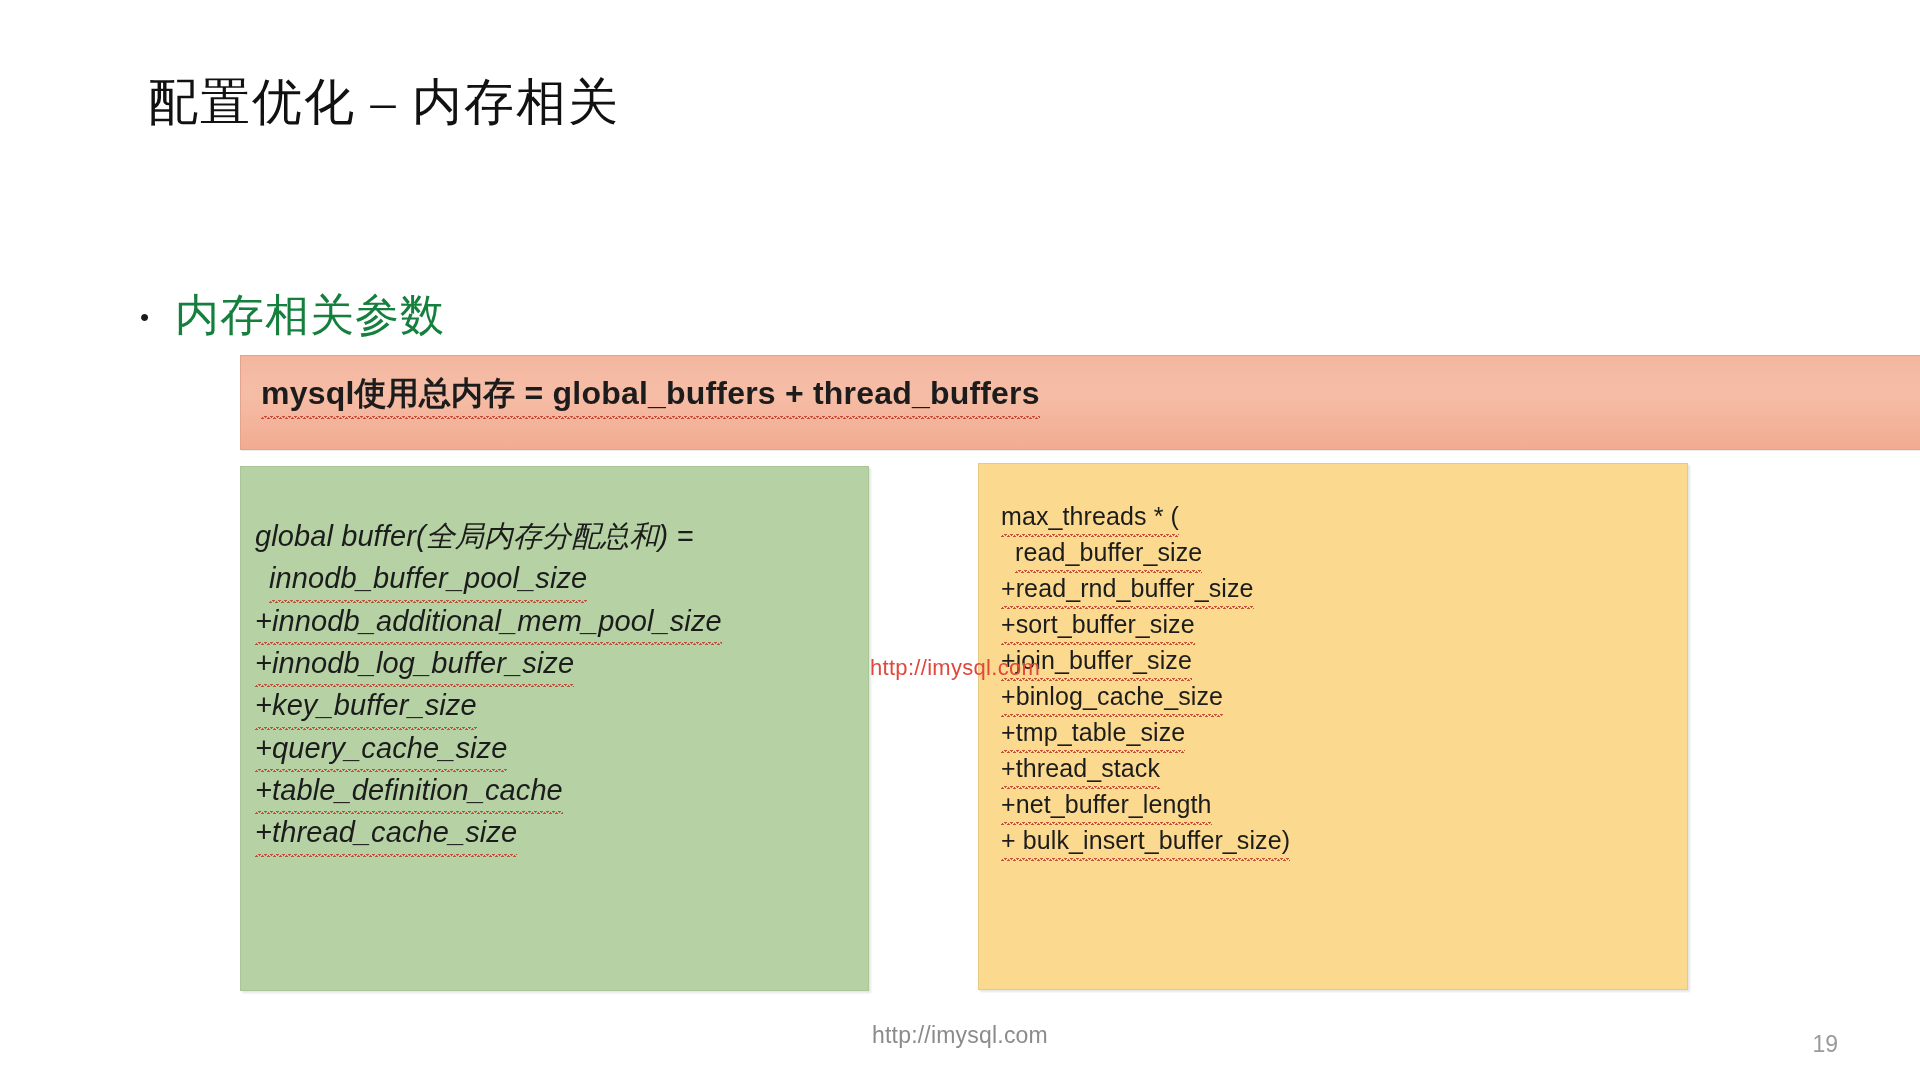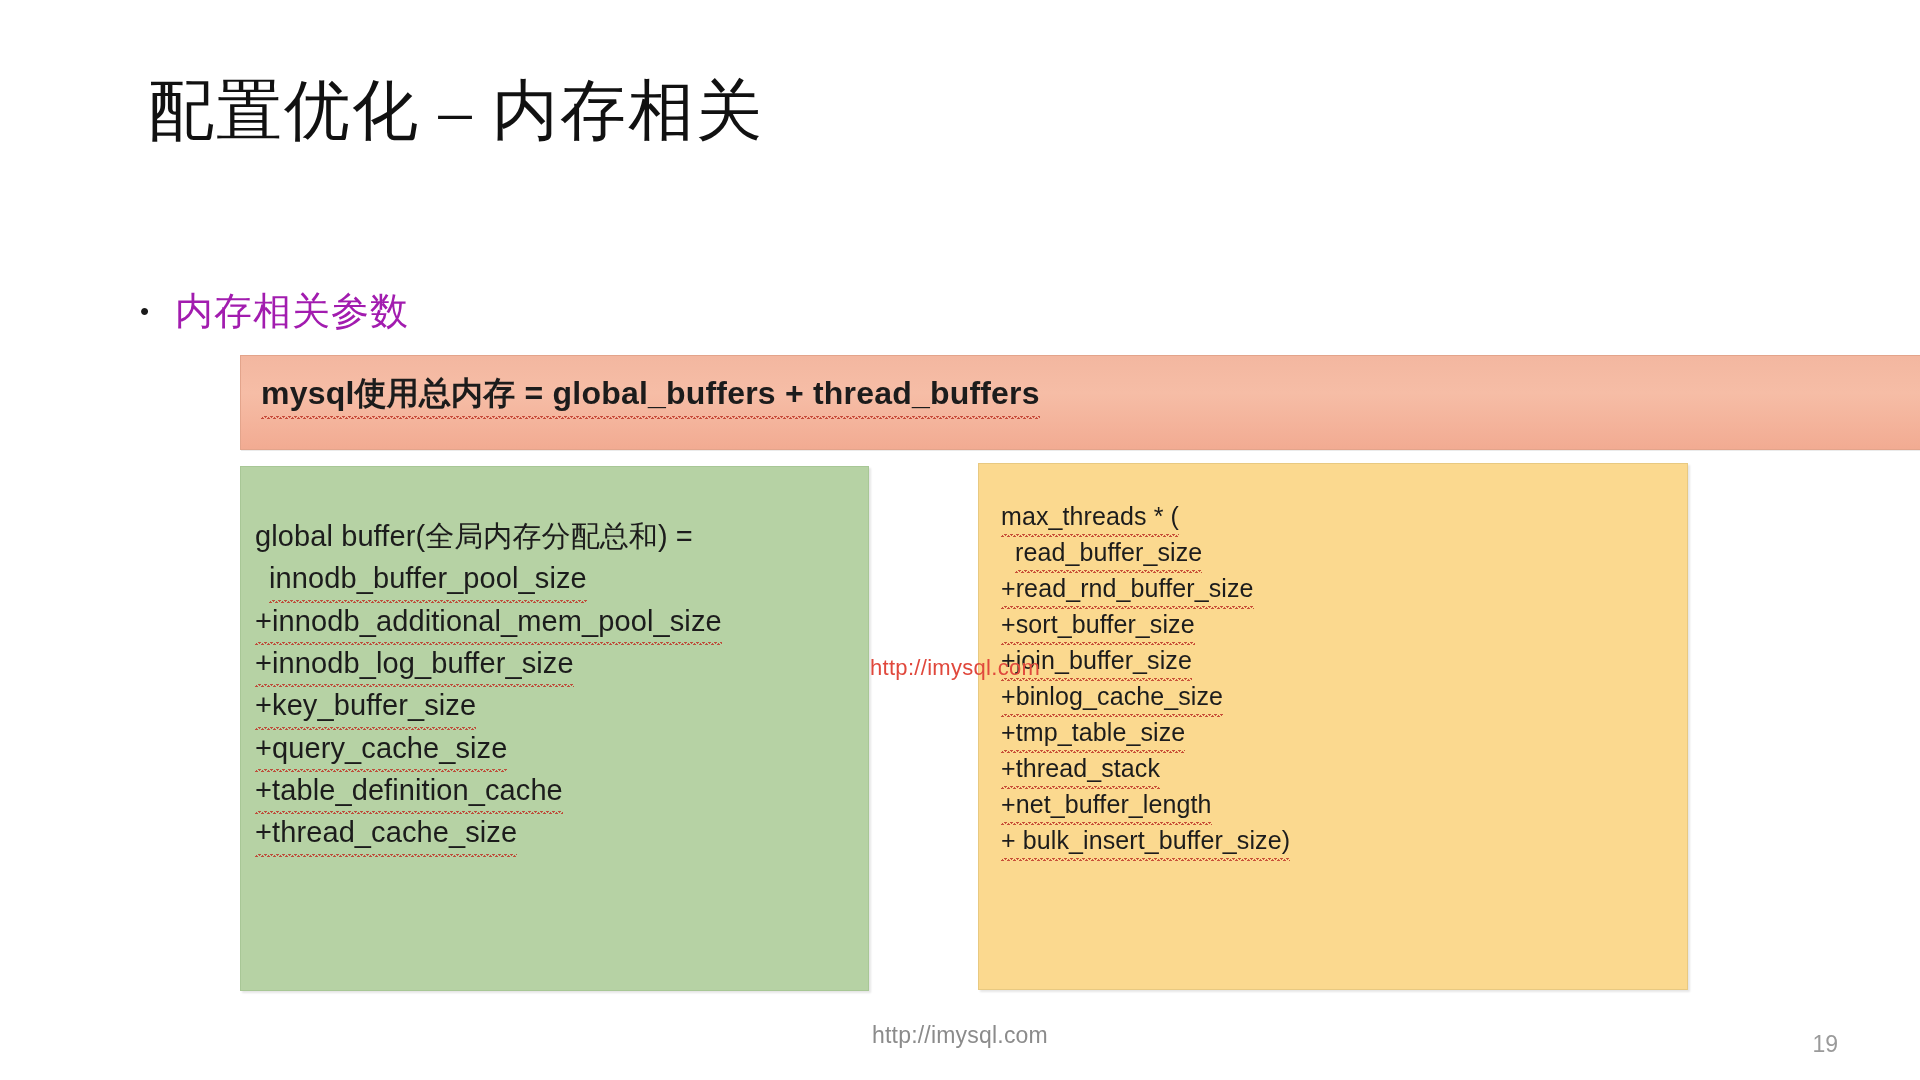--- a/index.html
+++ b/index.html
@@ -16,21 +16,21 @@
     font-family: "Liberation Sans", "DejaVu Sans", sans-serif;
     color: #000000;
   }
 
   
   .slide-title {
     position: absolute;
     left: 148px;
     top: 76px;
     font-family: "Liberation Serif", "DejaVu Serif", serif;
-    font-size: 66px;
+    font-size: 50px;
     line-height: 1.05;
     letter-spacing: 2px;
     color: #111111;
     white-space: nowrap;
   }
 
   
   .bullet-row {
     position: absolute;
     left: 140px;
@@ -40,23 +40,23 @@
     gap: 26px;
   }
   .bullet-dot {
     font-size: 26px;
     line-height: 1;
     color: #1a1a1a;
     transform: translateY(-4px);
   }
   .bullet-text {
     font-family: "Liberation Serif", "DejaVu Serif", serif;
-    font-size: 38px;
+    font-size: 44px;
     letter-spacing: 1px;
-    color: #a21caf;
+    color: #15803d;
     white-space: nowrap;
   }
 
   
   .panel {
     position: absolute;
     box-sizing: border-box;
   }
   .panel-top {
     left: 240px;
@@ -68,20 +68,21 @@
     box-shadow: 1px 1px 0 rgba(0,0,0,0.08);
   }
   .panel-green {
     left: 240px;
     top: 466px;
     width: 629px;
     height: 525px;
     background: #b6d2a4;
     border: 1px solid #a8c796;
     box-shadow: 2px 2px 2px rgba(0,0,0,0.10);
+    font-style: italic;
   }
   .panel-yellow {
     left: 978px;
     top: 463px;
     width: 710px;
     height: 527px;
     background: #fbd98f;
     border: 1px solid #e8c981;
     box-shadow: 2px 2px 2px rgba(0,0,0,0.10);
   }

